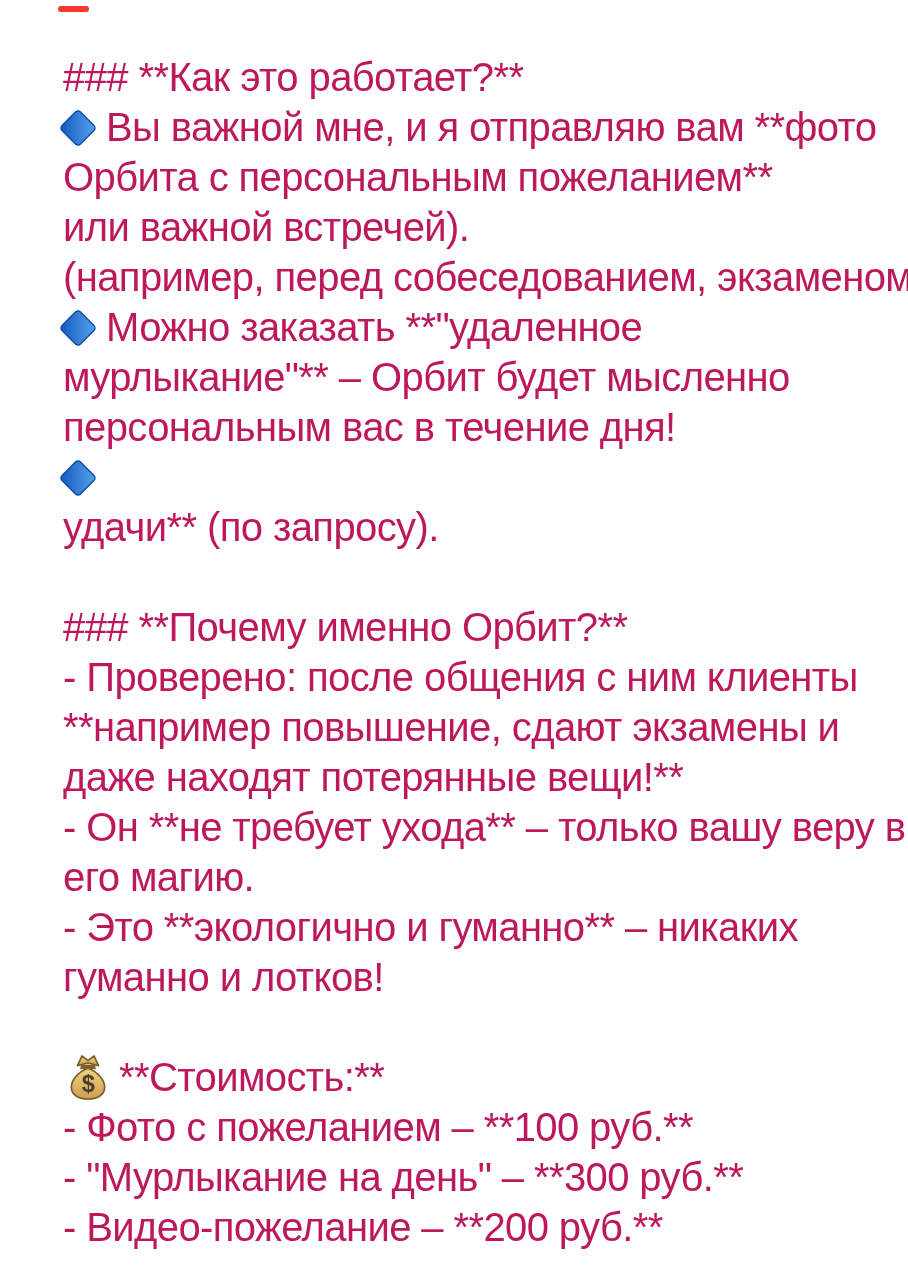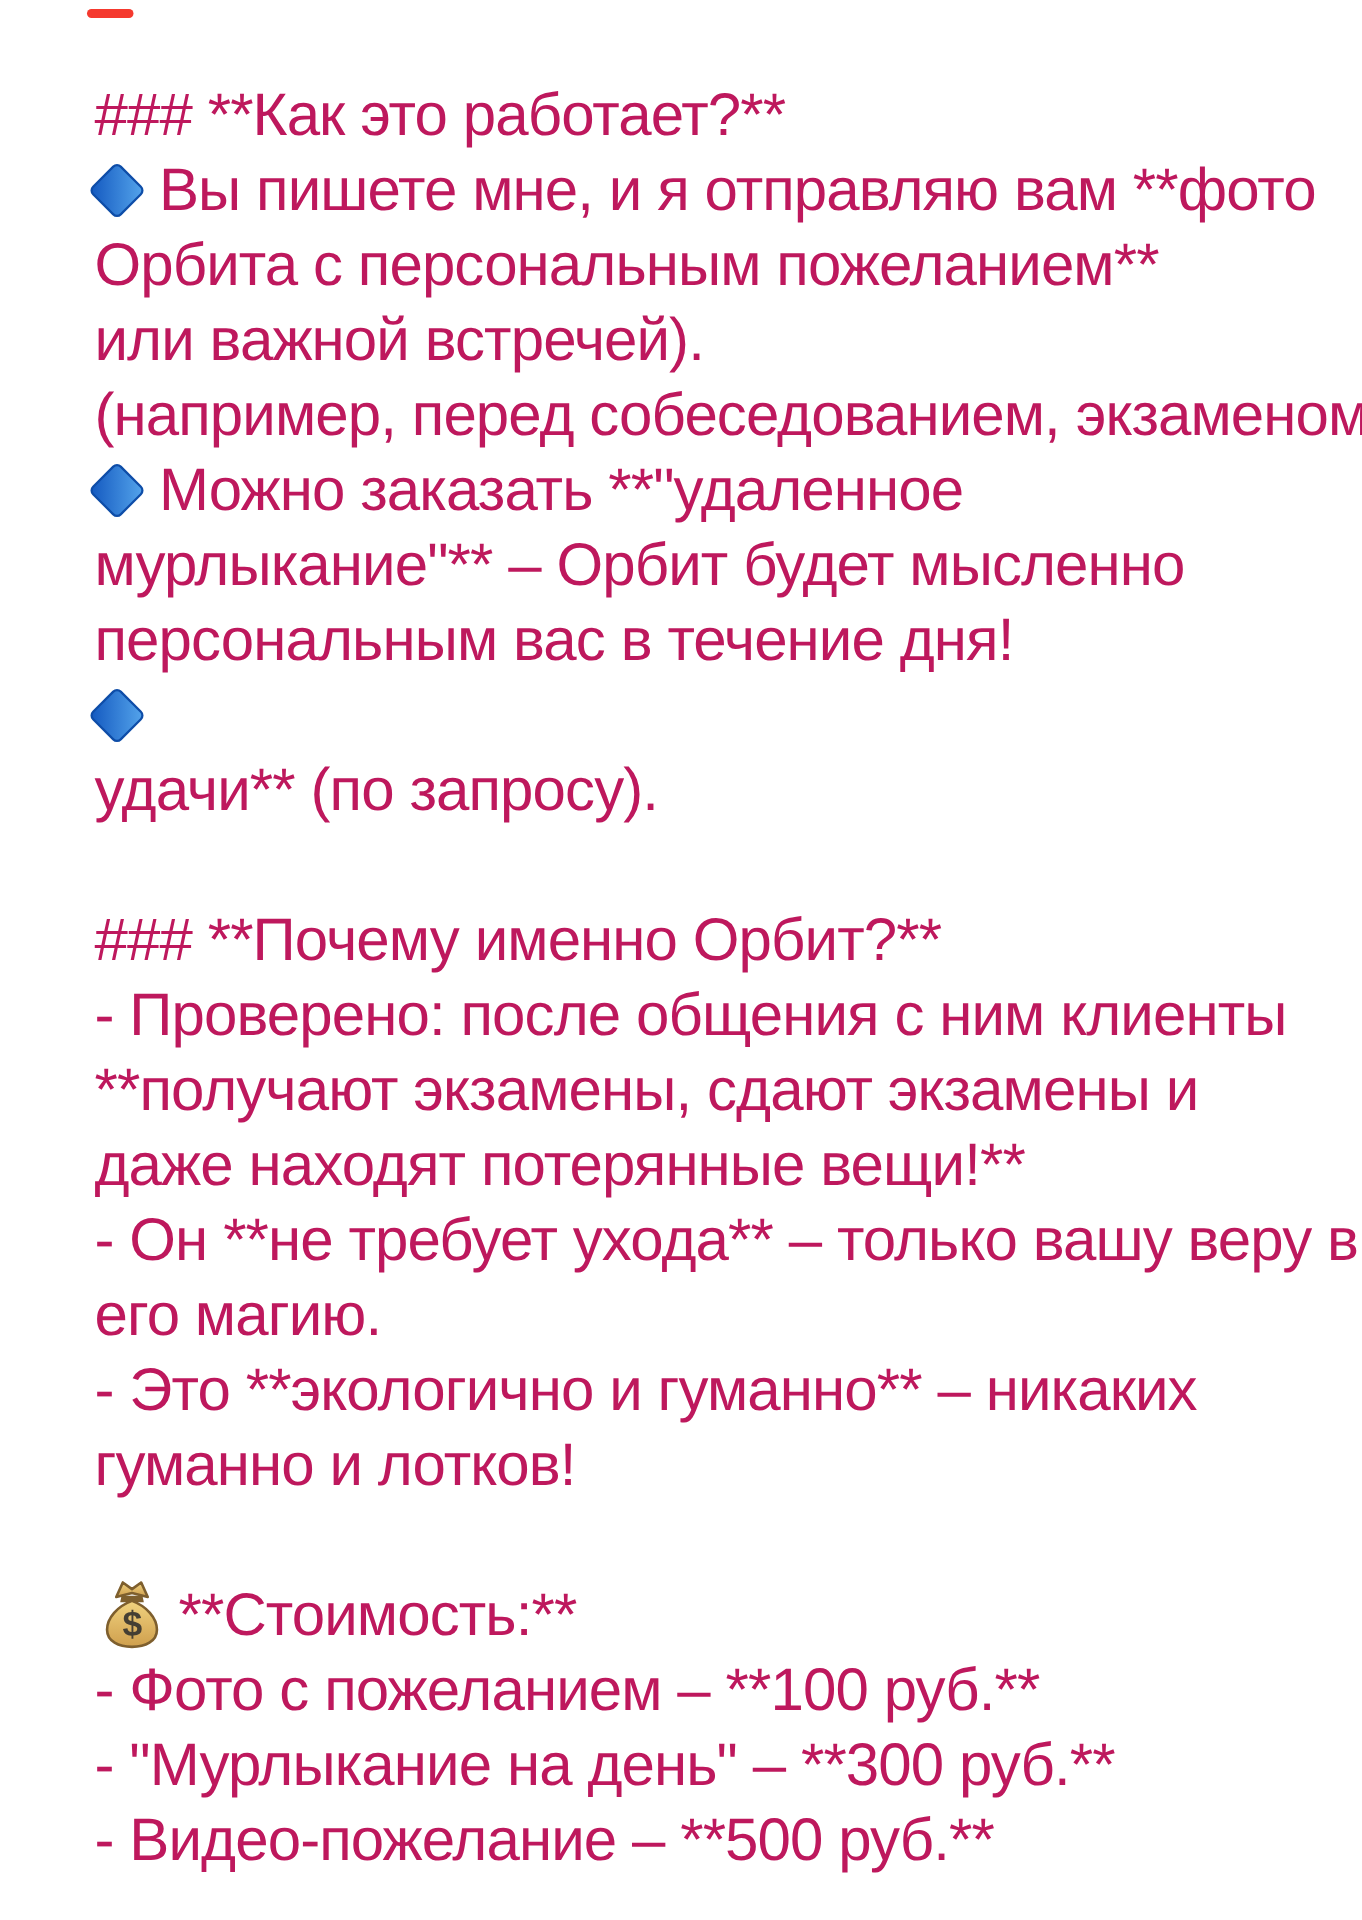--- a/index.html
+++ b/index.html
@@ -70,21 +70,21 @@
       <div class="section">
         <div class="line"><span>### **Как это работает?**</span></div>
         <div class="line"><svg class="icon" width="40" height="40" viewBox="0 0 40 40">
             <defs>
               <linearGradient id="dgrad" x1="1" y1="0" x2="0" y2="1">
                 <stop offset="0" stop-color="#56a6ec"></stop>
                 <stop offset="1" stop-color="#1257bf"></stop>
               </linearGradient>
             </defs>
             <rect x="7" y="7" width="26" height="26" rx="3.5" transform="rotate(45 20 20)" fill="url(#dgrad)" stroke="#0e4da8" stroke-width="1.5"></rect>
-          </svg><span>Вы пишете мне, и я отправляю вам **фото</span></div>
+          </svg><span>Вы важной мне, и я отправляю вам **фото</span></div>
         <div class="line"><span>Орбита с персональным пожеланием**</span></div>
         <div class="line"><span>или важной встречей).</span></div>
         <div class="line"><span>(например, перед собеседованием, экзаменом</span></div>
         <div class="line"><svg class="icon" width="40" height="40" viewBox="0 0 40 40">
             <defs>
               <linearGradient id="dgrad" x1="1" y1="0" x2="0" y2="1">
                 <stop offset="0" stop-color="#56a6ec"></stop>
                 <stop offset="1" stop-color="#1257bf"></stop>
               </linearGradient>
             </defs>
@@ -99,21 +99,21 @@
                 <stop offset="1" stop-color="#1257bf"></stop>
               </linearGradient>
             </defs>
             <rect x="7" y="7" width="26" height="26" rx="3.5" transform="rotate(45 20 20)" fill="url(#dgrad)" stroke="#0e4da8" stroke-width="1.5"></rect>
           </svg></div>
         <div class="line"><span>удачи** (по запросу).</span></div>
       </div>
       <div class="section">
         <div class="line"><span>### **Почему именно Орбит?**</span></div>
         <div class="line"><span>- Проверено: после общения с ним клиенты</span></div>
-        <div class="line"><span>**получают экзамены, сдают экзамены и</span></div>
+        <div class="line"><span>**например повышение, сдают экзамены и</span></div>
         <div class="line"><span>даже находят потерянные вещи!**</span></div>
         <div class="line"><span>- Он **не требует ухода** – только вашу веру в</span></div>
         <div class="line"><span>его магию.</span></div>
         <div class="line"><span>- Это **экологично и гуманно** – никаких</span></div>
         <div class="line"><span>гуманно и лотков!</span></div>
       </div>
       <div class="section">
         <div class="line"><svg class="icon bag" width="42" height="48" viewBox="0 0 48 54">
             <defs>
               <linearGradient id="bgrad" x1="0" y1="0" x2="0" y2="1">
@@ -121,17 +121,17 @@
                 <stop offset="1" stop-color="#cf9f4d"></stop>
               </linearGradient>
             </defs>
             <path d="M17 3 L12 14 L24 11 L36 14 L31 3 L24 8 Z" fill="url(#bgrad)" stroke="#7e5f2e" stroke-width="2" stroke-linejoin="round"></path>
             <path d="M16 13 L32 13 L33 18 L15 18 Z" fill="#7e5f2e"></path>
             <path d="M24 17 C13 21 5 30 5 39 C5 48 14 52 24 52 C34 52 43 48 43 39 C43 30 35 21 24 17 Z" fill="url(#bgrad)" stroke="#7e5f2e" stroke-width="2"></path>
             <text x="24" y="44" text-anchor="middle" font-size="27" font-weight="bold" fill="#453f33" font-family="Liberation Sans, sans-serif">$</text>
           </svg><span>**Стоимость:**</span></div>
         <div class="line"><span>- Фото с пожеланием – **100 руб.**</span></div>
         <div class="line"><span>- "Мурлыкание на день" – **300 руб.**</span></div>
-        <div class="line"><span>- Видео-пожелание – **500 руб.**</span></div>
+        <div class="line"><span>- Видео-пожелание – **200 руб.**</span></div>
       </div>
     </div>
   <div class="scrollbar-thumb" style="background: rgb(162, 162, 162);"></div>
 </div>
 
 </body></html>

